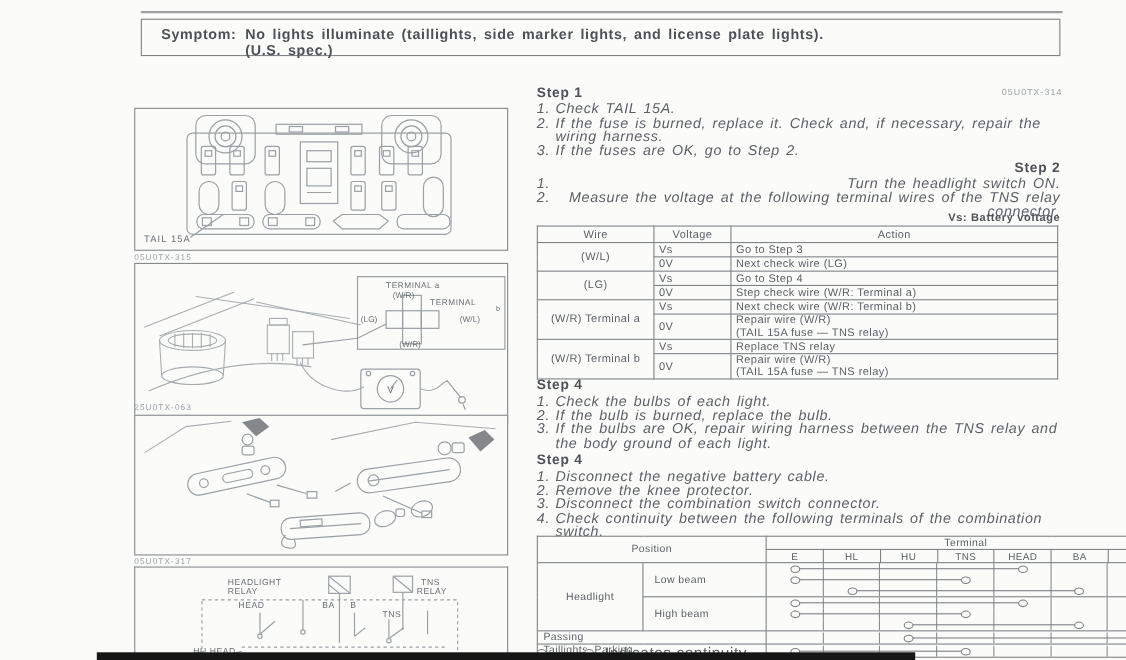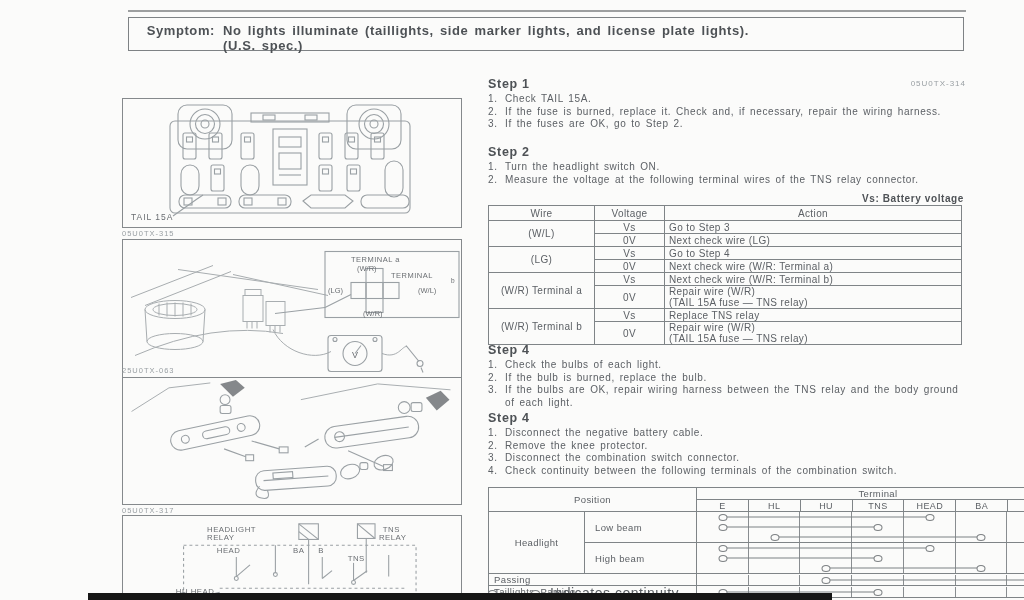--- a/index.html
+++ b/index.html
@@ -29,32 +29,32 @@
   .figcap{position:absolute;left:122px;width:340px;text-align:left;font-size:7.5px;color:#9aa0a4;letter-spacing:1px;}
   #cap1{top:229px;} #cap2{top:366px;} #cap3{top:506px;}
   .figbox svg{display:block;width:100%;height:100%;}
   .sk{stroke:#9aa0a4;fill:none;stroke-width:1.1;}
   .sk2{stroke:#a8adb0;fill:none;stroke-width:1;}
   .skt{fill:#6a6e72;stroke:none;font-family:"Liberation Sans","DejaVu Sans",sans-serif;}
   .dark{fill:#85888b;stroke:none;}
   
   .rblock{position:absolute;left:488px;width:476px;}
   .step-title{font-weight:bold;font-size:12.5px;letter-spacing:.7px;color:#4e5256;line-height:13px;margin-bottom:2px;}
-  ol.step-list{list-style:none;margin:0;padding:0;counter-reset:n;font-size:10px;line-height:12.5px;letter-spacing:.6px;word-spacing:1.5px;}
+  ol.step-list{list-style:none;margin:0;padding:0;counter-reset:n;font-size:13px;line-height:12.5px;letter-spacing:.6px;word-spacing:1.5px;font-style:italic;}
   ol.step-list li{position:relative;padding-left:17px;counter-increment:n;}
   ol.step-list li::before{content:counter(n) ".";position:absolute;left:0;top:0;}
-  #step1{top:78px;} #step2{top:146px;} #step3{top:344px;} #step4{top:412px;}
+  #step1{top:78px;} #step2{top:146px;text-align:right;} #step3{top:344px;} #step4{top:412px;}
   #vs-note{top:193px;text-align:right;font-weight:bold;font-size:10px;letter-spacing:.6px;color:#4e5256;}
   
   #vtable{top:205px;}
   table.vt{width:474px;border-collapse:collapse;table-layout:fixed;font-size:10px;letter-spacing:.4px;color:#5c6065;border-radius:14px;}
   table.vt td,table.vt th{border:1px solid #7f8487;padding:0 4px;font-weight:normal;vertical-align:middle;}
   table.vt tr.hdr td{height:14px;text-align:center;}
   table.vt td.wire{text-align:center;line-height:11px;}
-  table.vt td.volt{text-align:center;height:12px;}
+  table.vt td.volt{height:12px;}
   table.vt td.act{text-align:left;line-height:11px;}
   
   #ctable{top:487px;}
   table.ct{width:572px;border-collapse:collapse;table-layout:fixed;font-size:9.5px;letter-spacing:.4px;color:#5c6065;}
   table.ct td{border:1px solid #7f8487;padding:0;vertical-align:middle;}
   table.ct td.hdr{text-align:center;height:11px;}
   table.ct td.term-h{text-align:center;font-size:9px;height:11px;}
   table.ct td.pos-c{text-align:center;}
   table.ct td.pos-l{text-align:left;padding-left:5px;height:11px;}
   table.ct td.sub-c{text-align:left;padding-left:10px;}
@@ -354,21 +354,21 @@
         <td class="wire" rowspan="2">(LG)</td>
         <td class="volt">Vs</td>
         <td class="act">
           <div>Go to Step 4</div>
           <div></div>
         </td>
       </tr>
       <tr>
         <td class="volt">0V</td>
         <td class="act">
-          <div>Next check wire (W/R: Terminal a)</div>
+          <div>Step check wire (W/R: Terminal a)</div>
           <div></div>
         </td>
       </tr>
       <tr>
         <td class="wire" rowspan="2">(W/R) Terminal a</td>
         <td class="volt">Vs</td>
         <td class="act">
           <div>Next check wire (W/R: Terminal b)</div>
           <div></div>
         </td>

